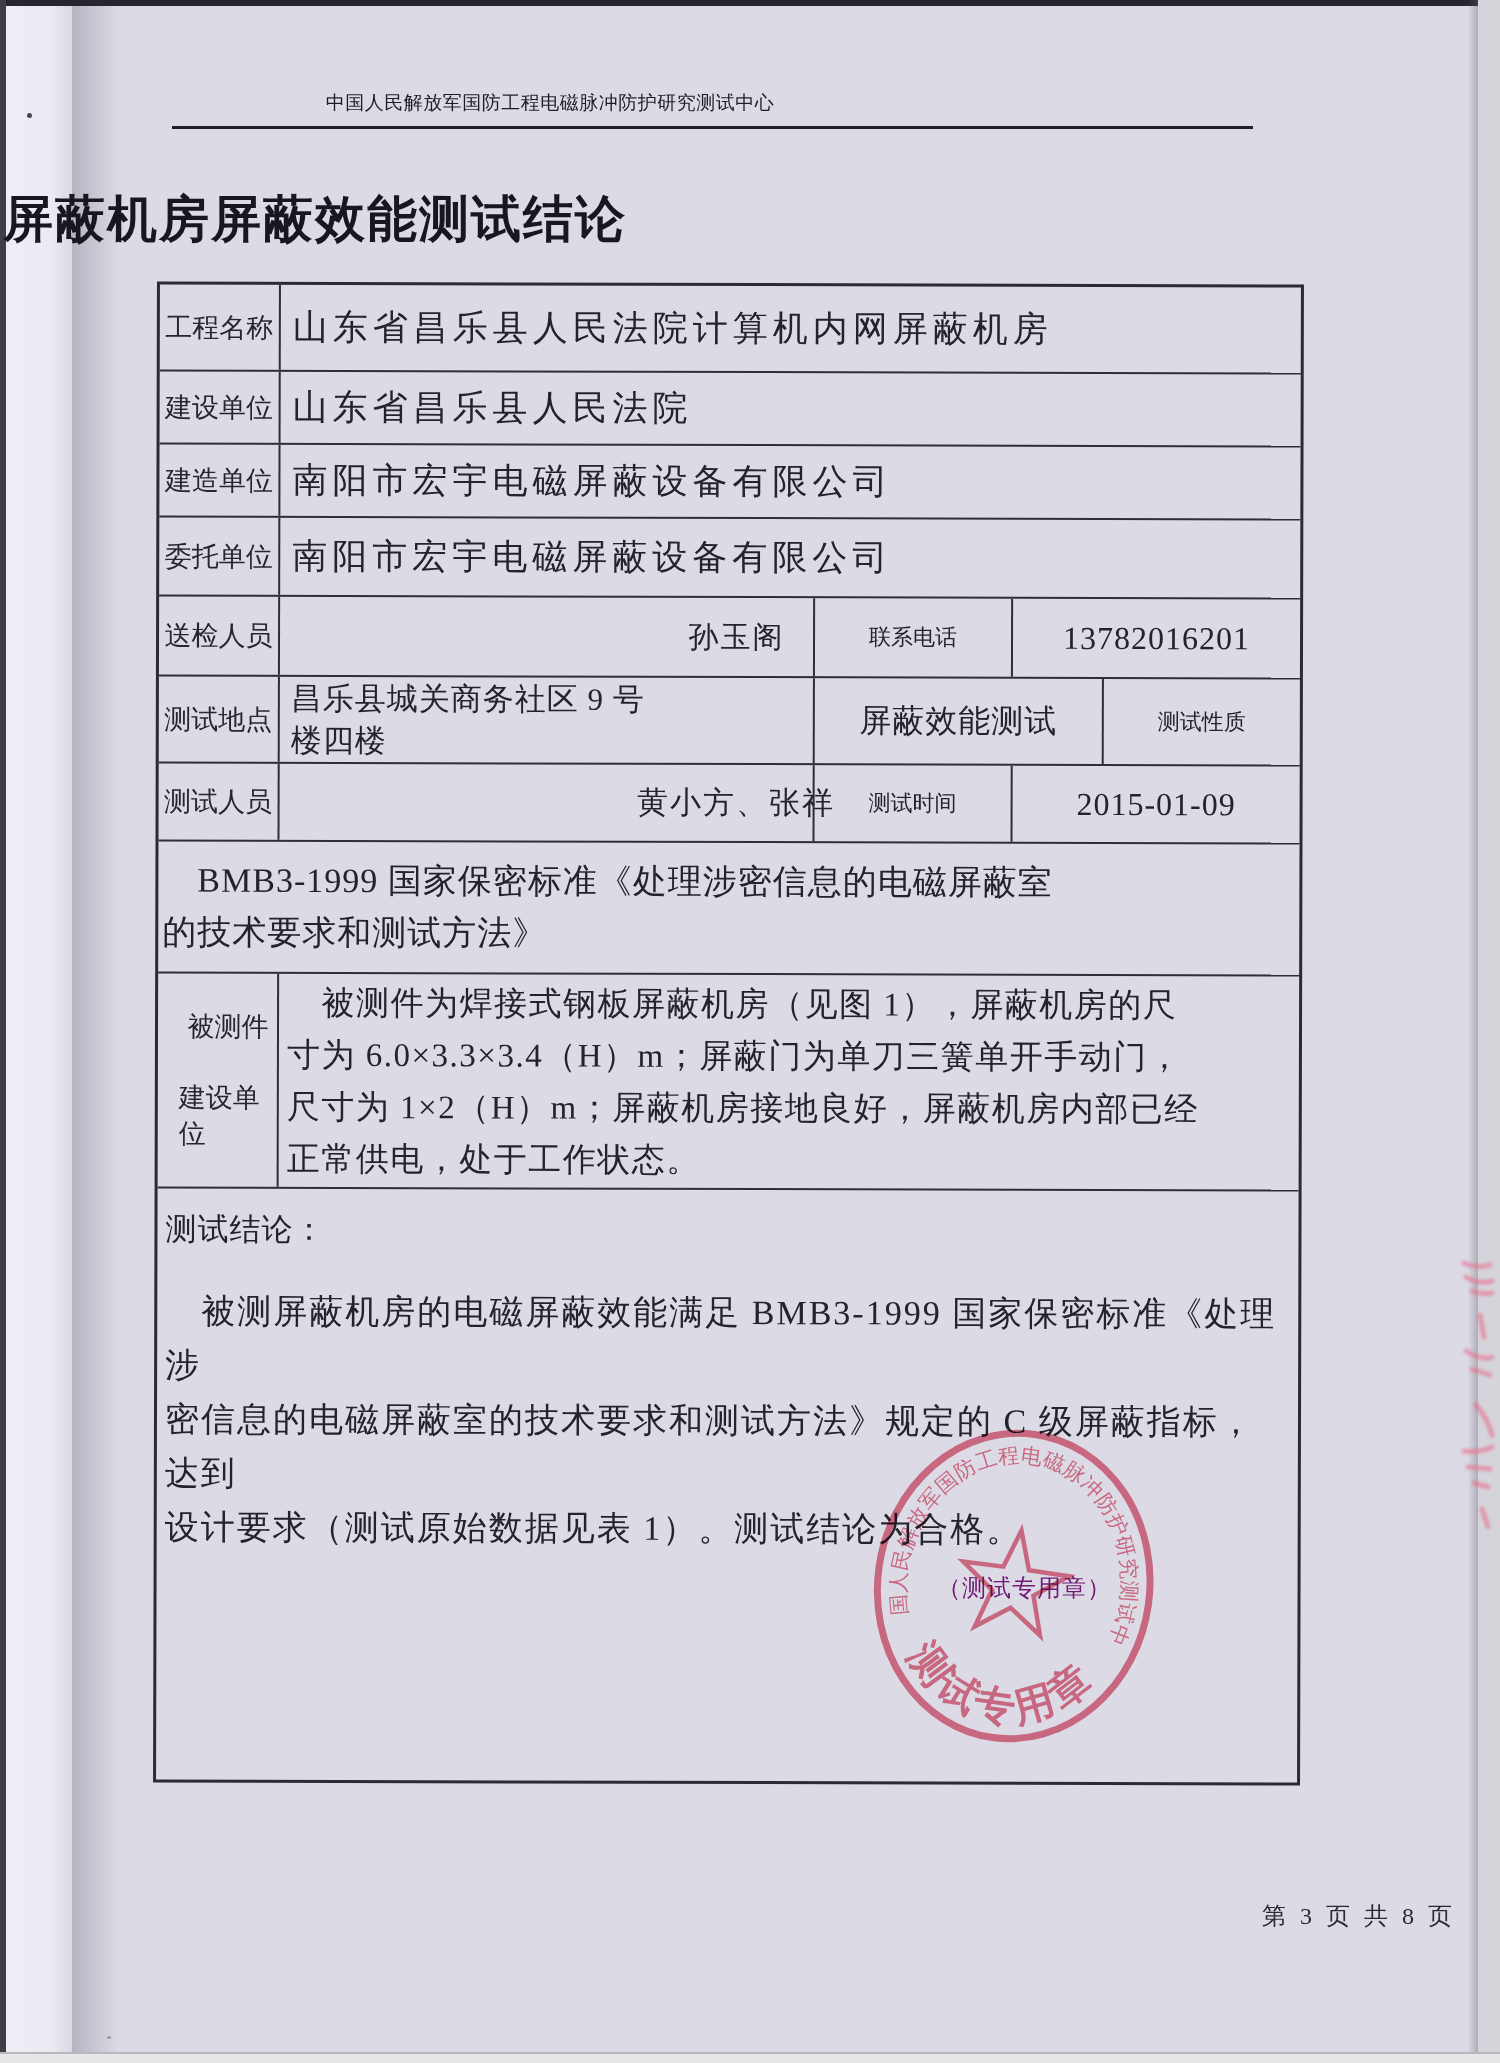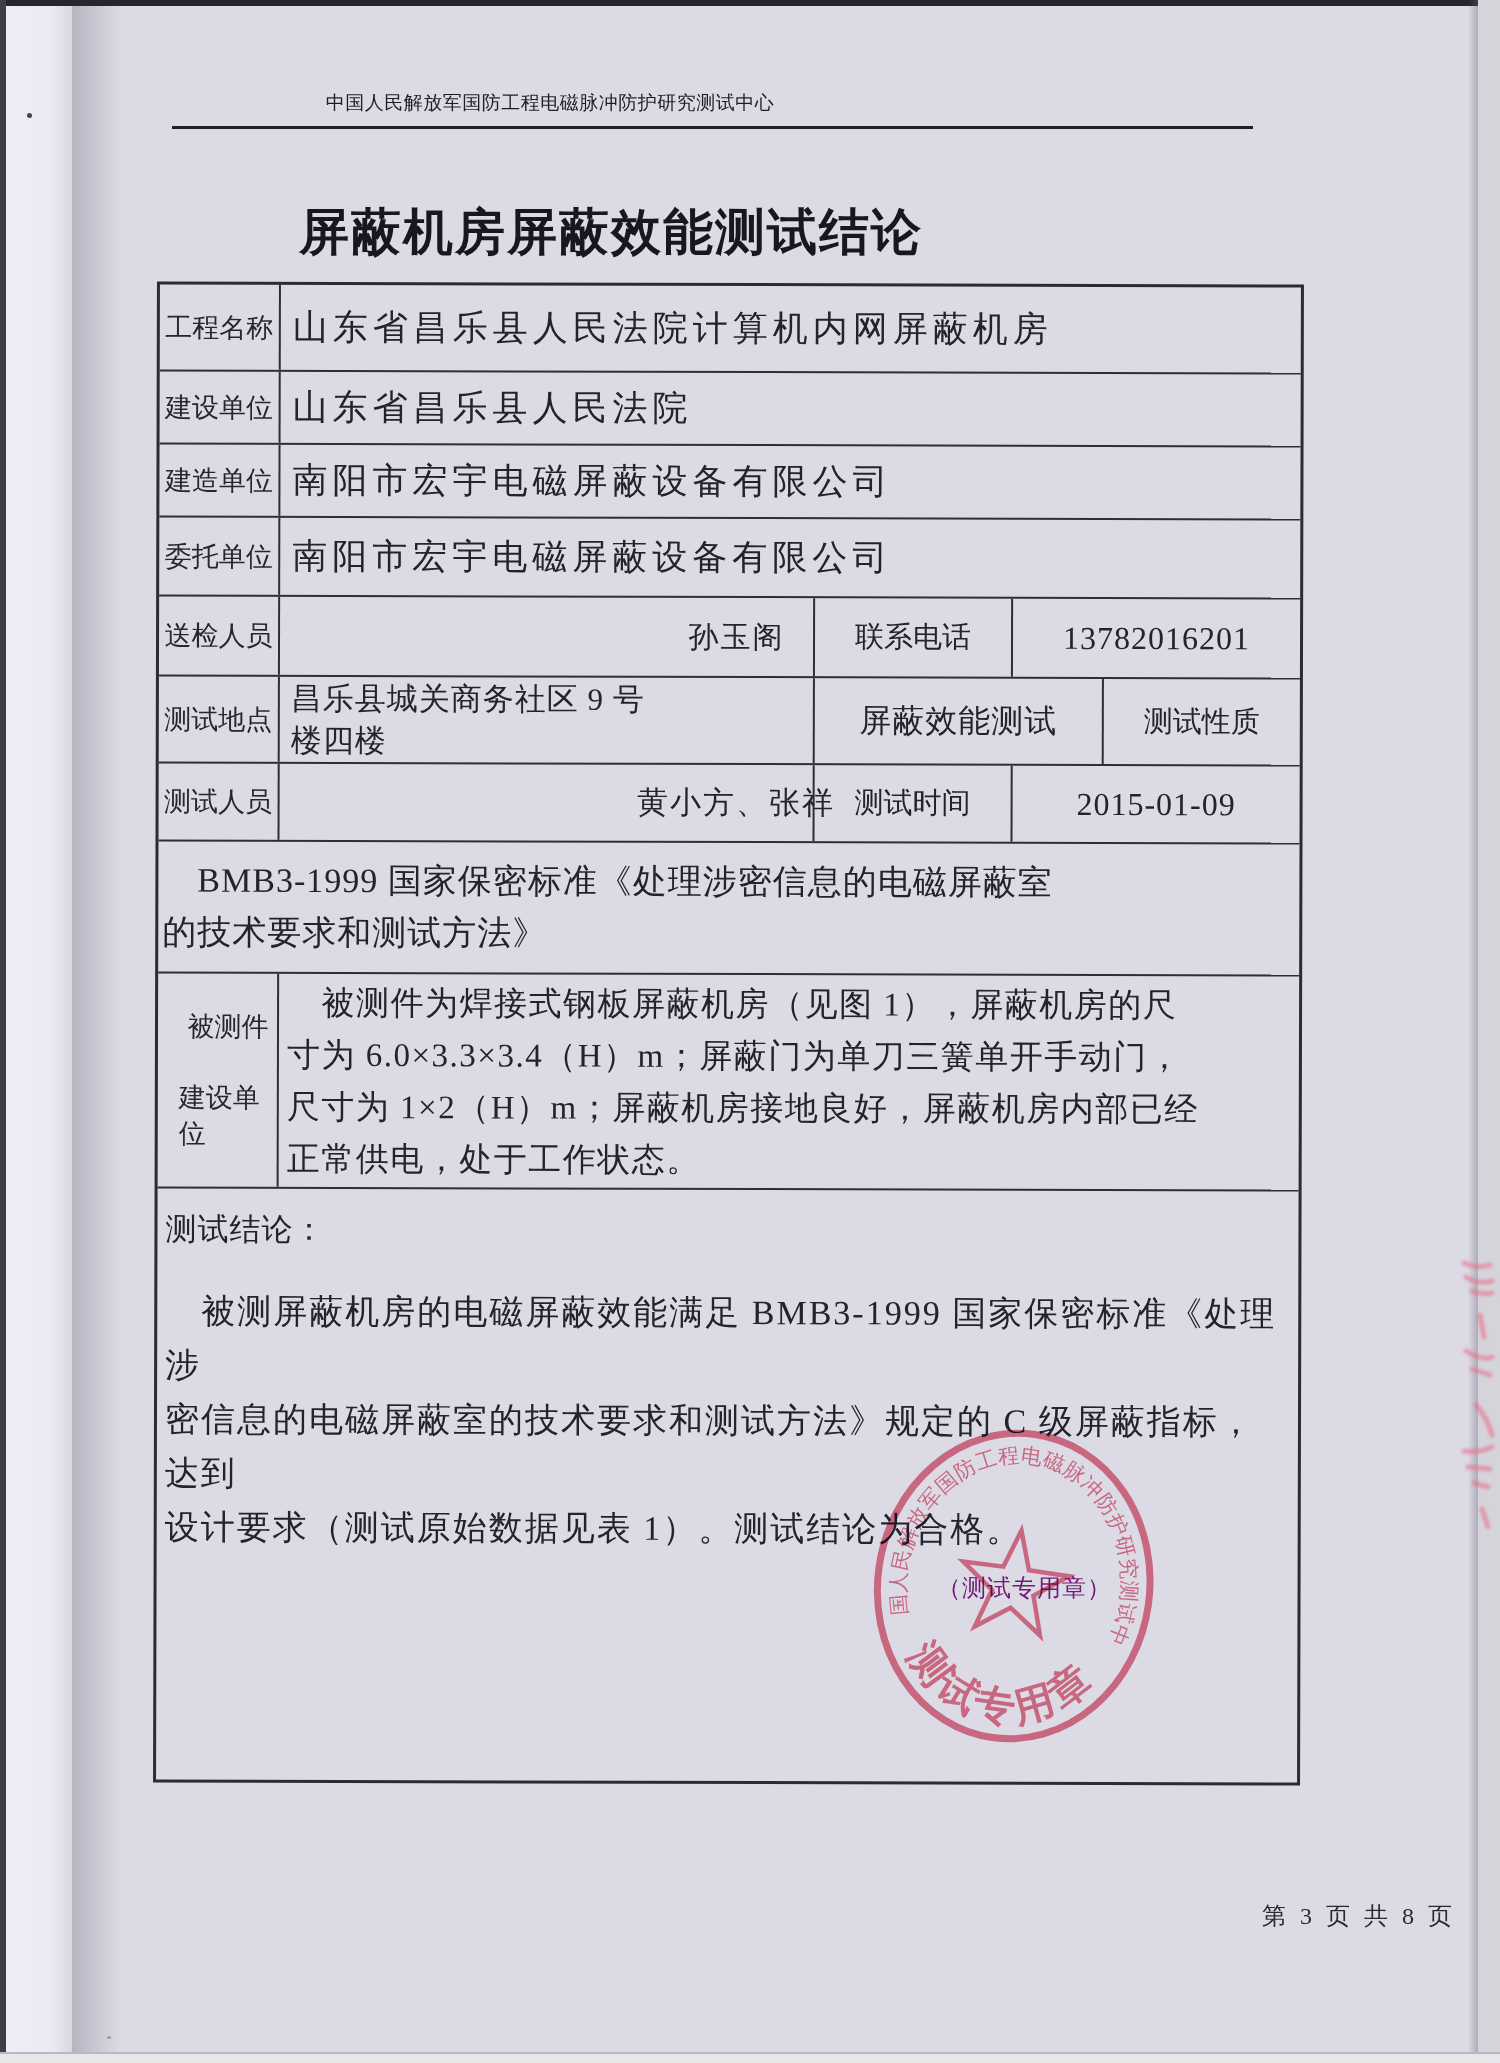--- a/index.html
+++ b/index.html
@@ -22,35 +22,35 @@
   .edge-bottom{position:absolute;left:0;top:2052px;width:1500px;height:11px;background:#e7e7ea;border-top:2px solid #b9b8be;}
   .speck1{position:absolute;left:27px;top:113px;width:5px;height:5px;border-radius:50%;background:#45444d;}
   .speck2{position:absolute;left:107px;top:2036px;width:4px;height:3px;border-radius:50%;background:#9b99a6;}
 
   
   .letterhead{position:absolute;left:0;top:90px;width:1100px;text-align:center;
     font-size:19px;letter-spacing:.5px;color:#1d1d27;}
   .head-rule{position:absolute;left:172px;top:126px;width:1081px;height:3px;background:#20202c;}
 
   
-  .doc-title{position:absolute;left:0;top:183px;width:1190px;margin:16px;text-align:center;
+  .doc-title{position:absolute;left:0;top:183px;width:1190px;margin:3px;text-align:left;
     font-family:"Liberation Sans","DejaVu Sans",sans-serif;
     font-size:50px;font-weight:bold;letter-spacing:2px;color:#17171f;}
 
   
   .rpt-table{position:absolute;left:155px;top:283px;width:1147px;
     border:3px solid #2b2b36;box-sizing:border-box;transform:rotate(.15deg);}
   .tr{display:flex;box-sizing:border-box;}
   .tr + .tr{border-top:2px solid #2e2e3a;}
   .td{box-sizing:border-box;display:flex;align-items:center;}
   .td + .td{border-left:2px solid #2e2e3a;}
   .lab{width:119px;justify-content:center;font-size:27px;color:#26262f;}
   .val{padding-left:12px;font-size:35px;letter-spacing:5px;}
   .w-mid{width:535px;}
-  .w-lab2{width:198px;justify-content:center;font-size:29px;}
+  .w-lab2{width:198px;justify-content:center;font-size:22px;}
   .w-val2{flex:1;justify-content:center;font-size:32px;letter-spacing:1px;}
   .center-cell{justify-content:center;}
   .shift span{transform:translateX(190px);display:inline-block;}
   .pre{white-space:pre-line;}
   .addr{font-size:31px;line-height:42px;letter-spacing:1px;padding-left:11px;}
   .name5{font-size:30px;letter-spacing:2px;}
   .name7{font-size:31px;letter-spacing:2px;}
   .refv{font-size:34px;line-height:52px;letter-spacing:1px;padding-left:4px;flex:1;}
   .dutlab{flex-direction:column;justify-content:space-evenly;align-items:center;padding-left:21px;}
   .dutv{font-size:33px;line-height:52px;letter-spacing:1.5px;padding-left:8px;flex:1;}

